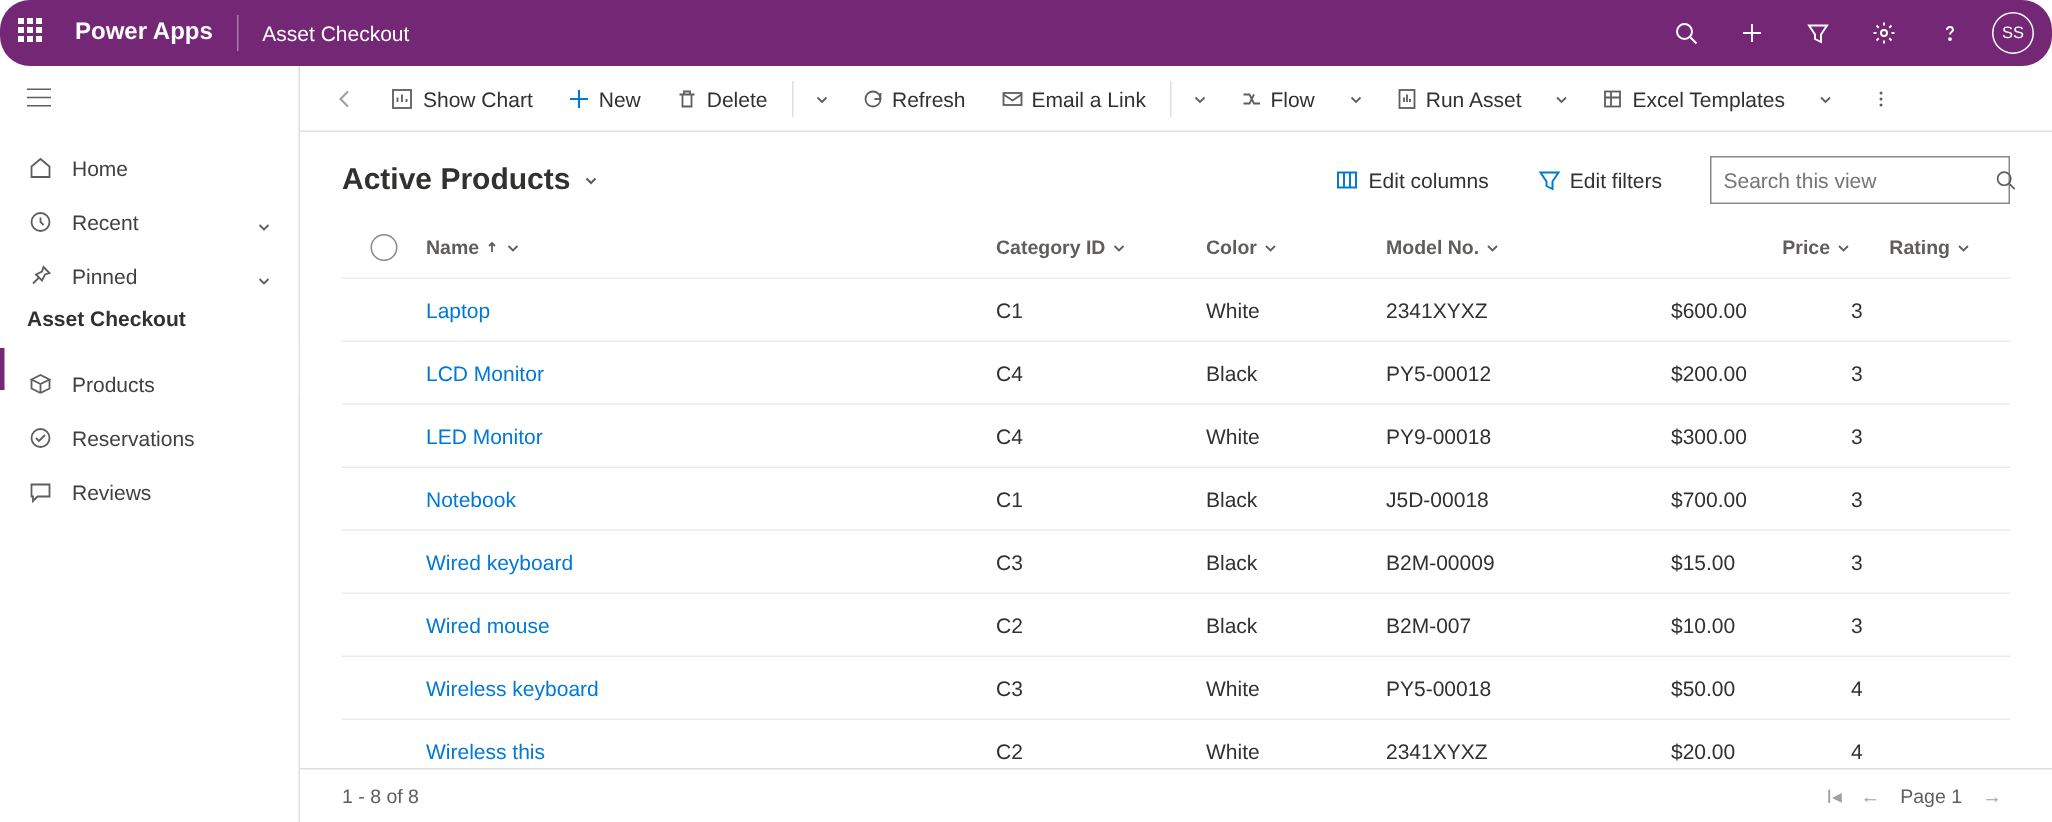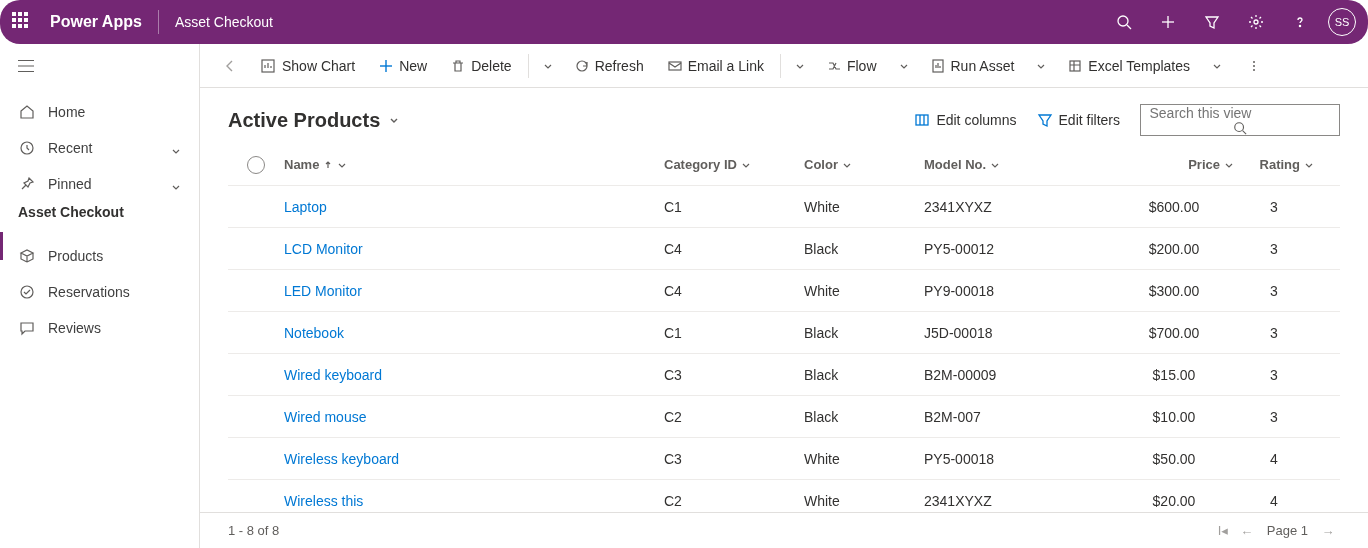--- a/index.html
+++ b/index.html
@@ -32,36 +32,36 @@
     
     .cmdbar { height: 44px; border-bottom: 1px solid #e1dfdd; display: flex; align-items: center; padding: 0 14px; gap: 4px; }
     .cmdbar .back { width: 32px; height: 32px; display:flex; align-items:center; justify-content:center; color:#a19f9d; cursor:pointer; }
     .cmdbtn { display: flex; align-items: center; height: 32px; padding: 0 10px; font-size: 14px; cursor: pointer; gap: 6px; color:#323130; }
     .cmdbtn .ci { color:#605e5c; display:flex; }
     .cmdbtn.new .ci { color:#0078d4; }
     .cmdsep { width: 1px; height: 24px; background: #e1dfdd; margin: 0 2px; }
     .cmdchev { width: 26px; height: 32px; display:flex; align-items:center; justify-content:center; cursor:pointer; color:#605e5c; }
     .cmdbar .more { margin-left: 4px; width:32px; display:flex; justify-content:center; cursor:pointer; color:#605e5c; }
     
-    .viewbar { display: flex; align-items: center; padding: 16px 28px 8px; gap: 20px; }
+    .viewbar { display: flex; align-items: center; padding: 16px 28px 8px; gap: 32px; }
     .viewtitle { font-size: 20px; font-weight: 600; display:flex; align-items:center; gap:8px; cursor:pointer; }
     .viewbar .vspacer { flex: 1; }
     .vaction { display:flex; align-items:center; gap:6px; font-size:14px; cursor:pointer; color:#323130; }
     .vaction .vi { color:#0078d4; }
-    .searchbox { display:flex; align-items:center; border:1px solid #8a8886; height:32px; width:200px; padding:0 8px;flex-direction:column; }
+    .searchbox { display:flex; align-items:center; border:1px solid #8a8886; height:32px; width:200px; padding:0 8px; }
     .searchbox input { border:none; outline:none; flex:1; font-size:14px; background:transparent; }
     
     .grid { flex:1; overflow:auto; padding: 0 28px; }
     .ghead, .grow { display:grid; grid-template-columns: 56px 380px 140px 120px 190px 120px 80px; align-items:center; height:42px; border-bottom:1px solid #edebe9; }
     .ghead { font-size:13px; color:#605e5c; font-weight:600; }
     .ghead .hcell { display:flex; align-items:center; gap:4px; cursor:pointer; }
     .hcircle { width:18px; height:18px; border:1px solid #8a8886; border-radius:50%; margin:auto; }
     .grow { font-size:14px; }
     .grow .name { color:#0078d4; cursor:pointer; }
-    .grow .right, .ghead .right { text-align:center; justify-content:flex-end; }
+    .grow .right, .ghead .right { text-align:left; justify-content:flex-end; }
     
     .footer { height:36px; border-top:1px solid #e1dfdd; display:flex; align-items:center; padding:0 28px; font-size:13px; color:#605e5c; }
     .footer .fsp { flex:1; }
     .footer .pbtn { width:24px; text-align:center; color:#a19f9d; cursor:pointer; }
     
     svg { display:block; }
   </style>
 </head>
 <body>
 

